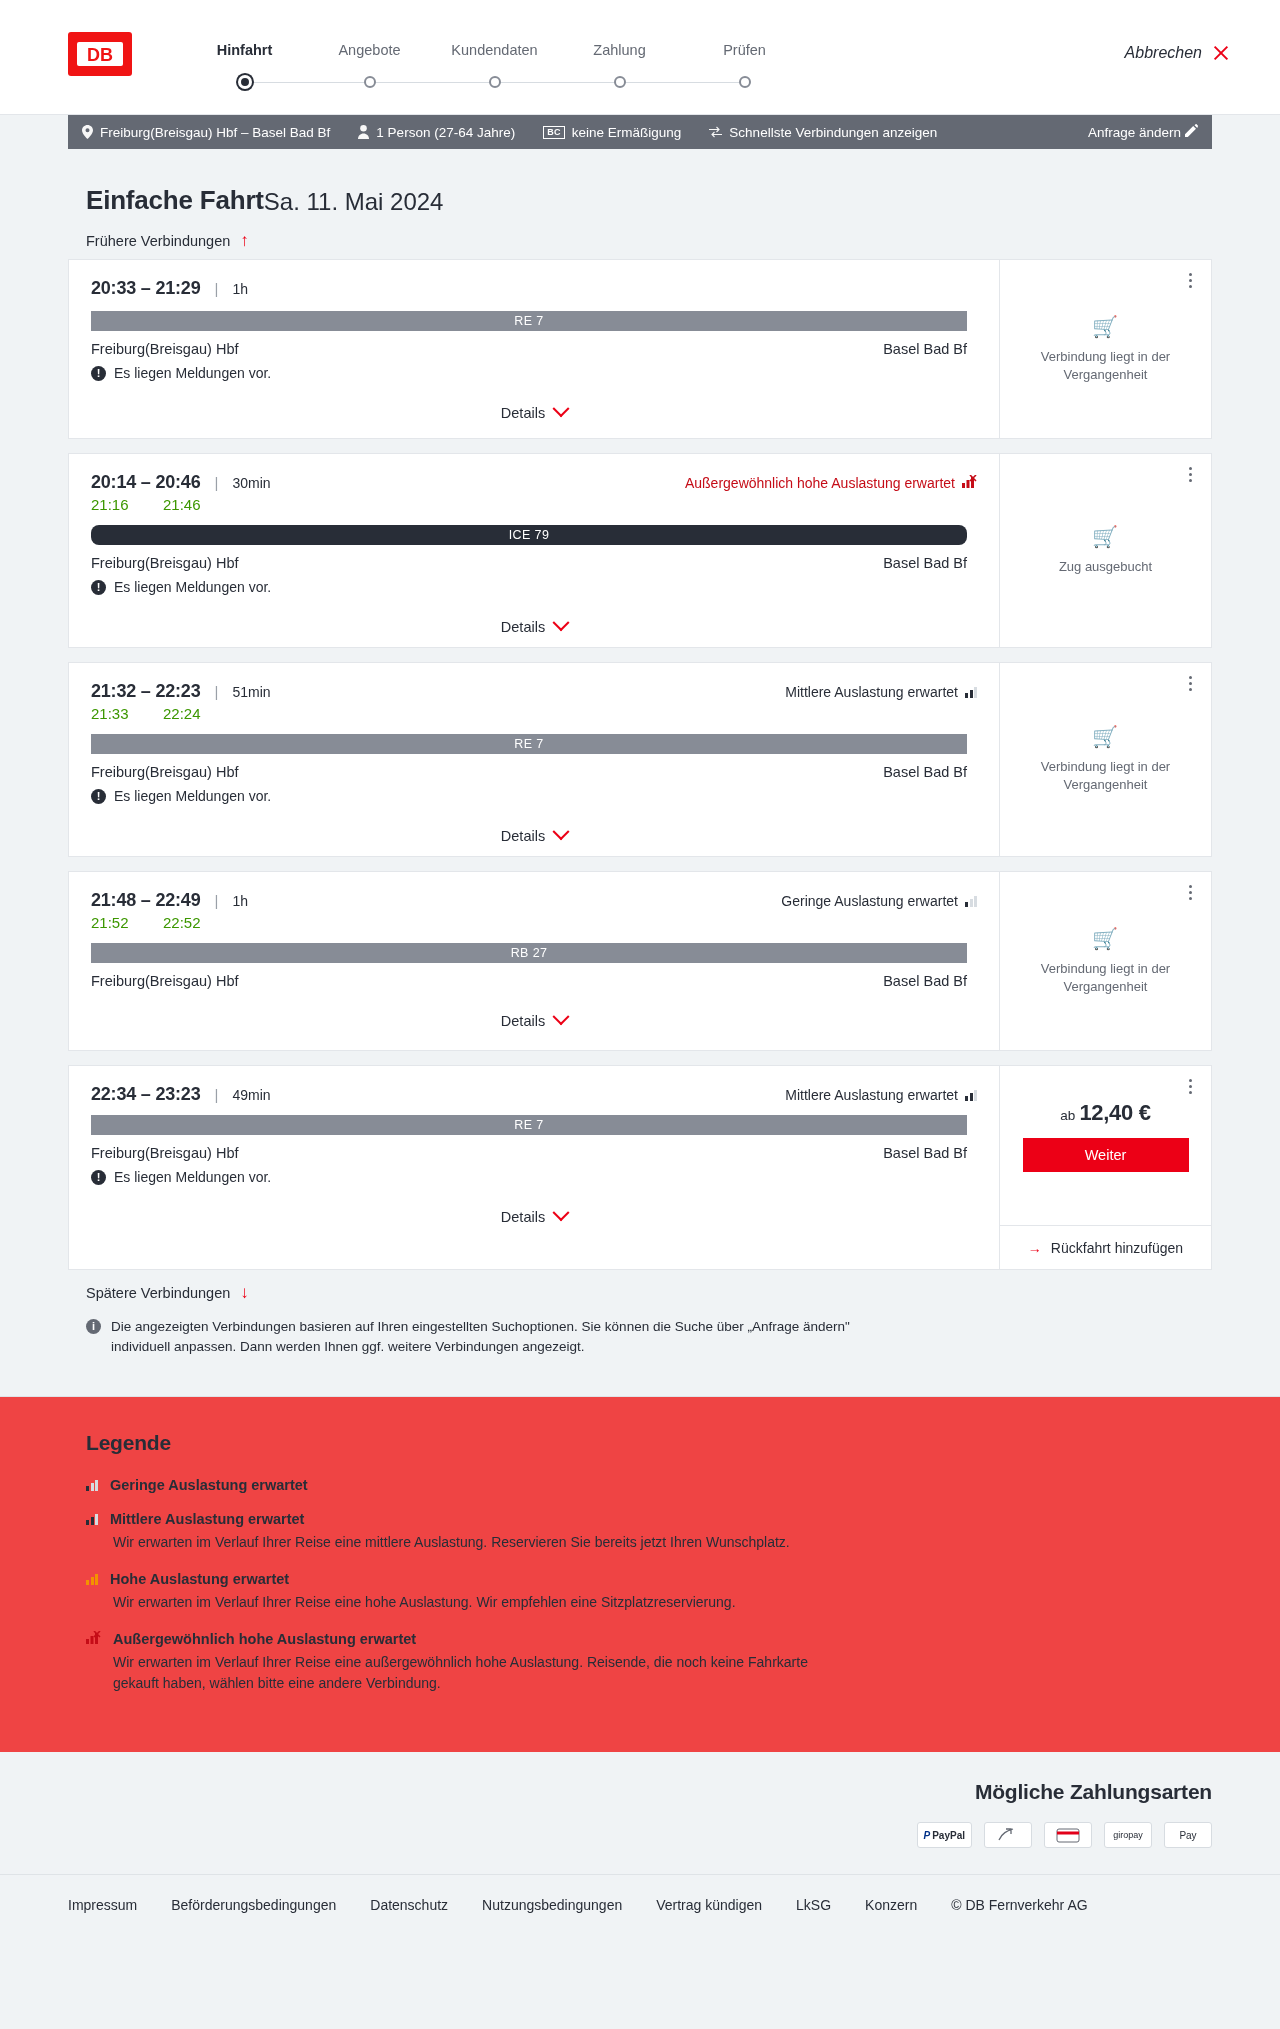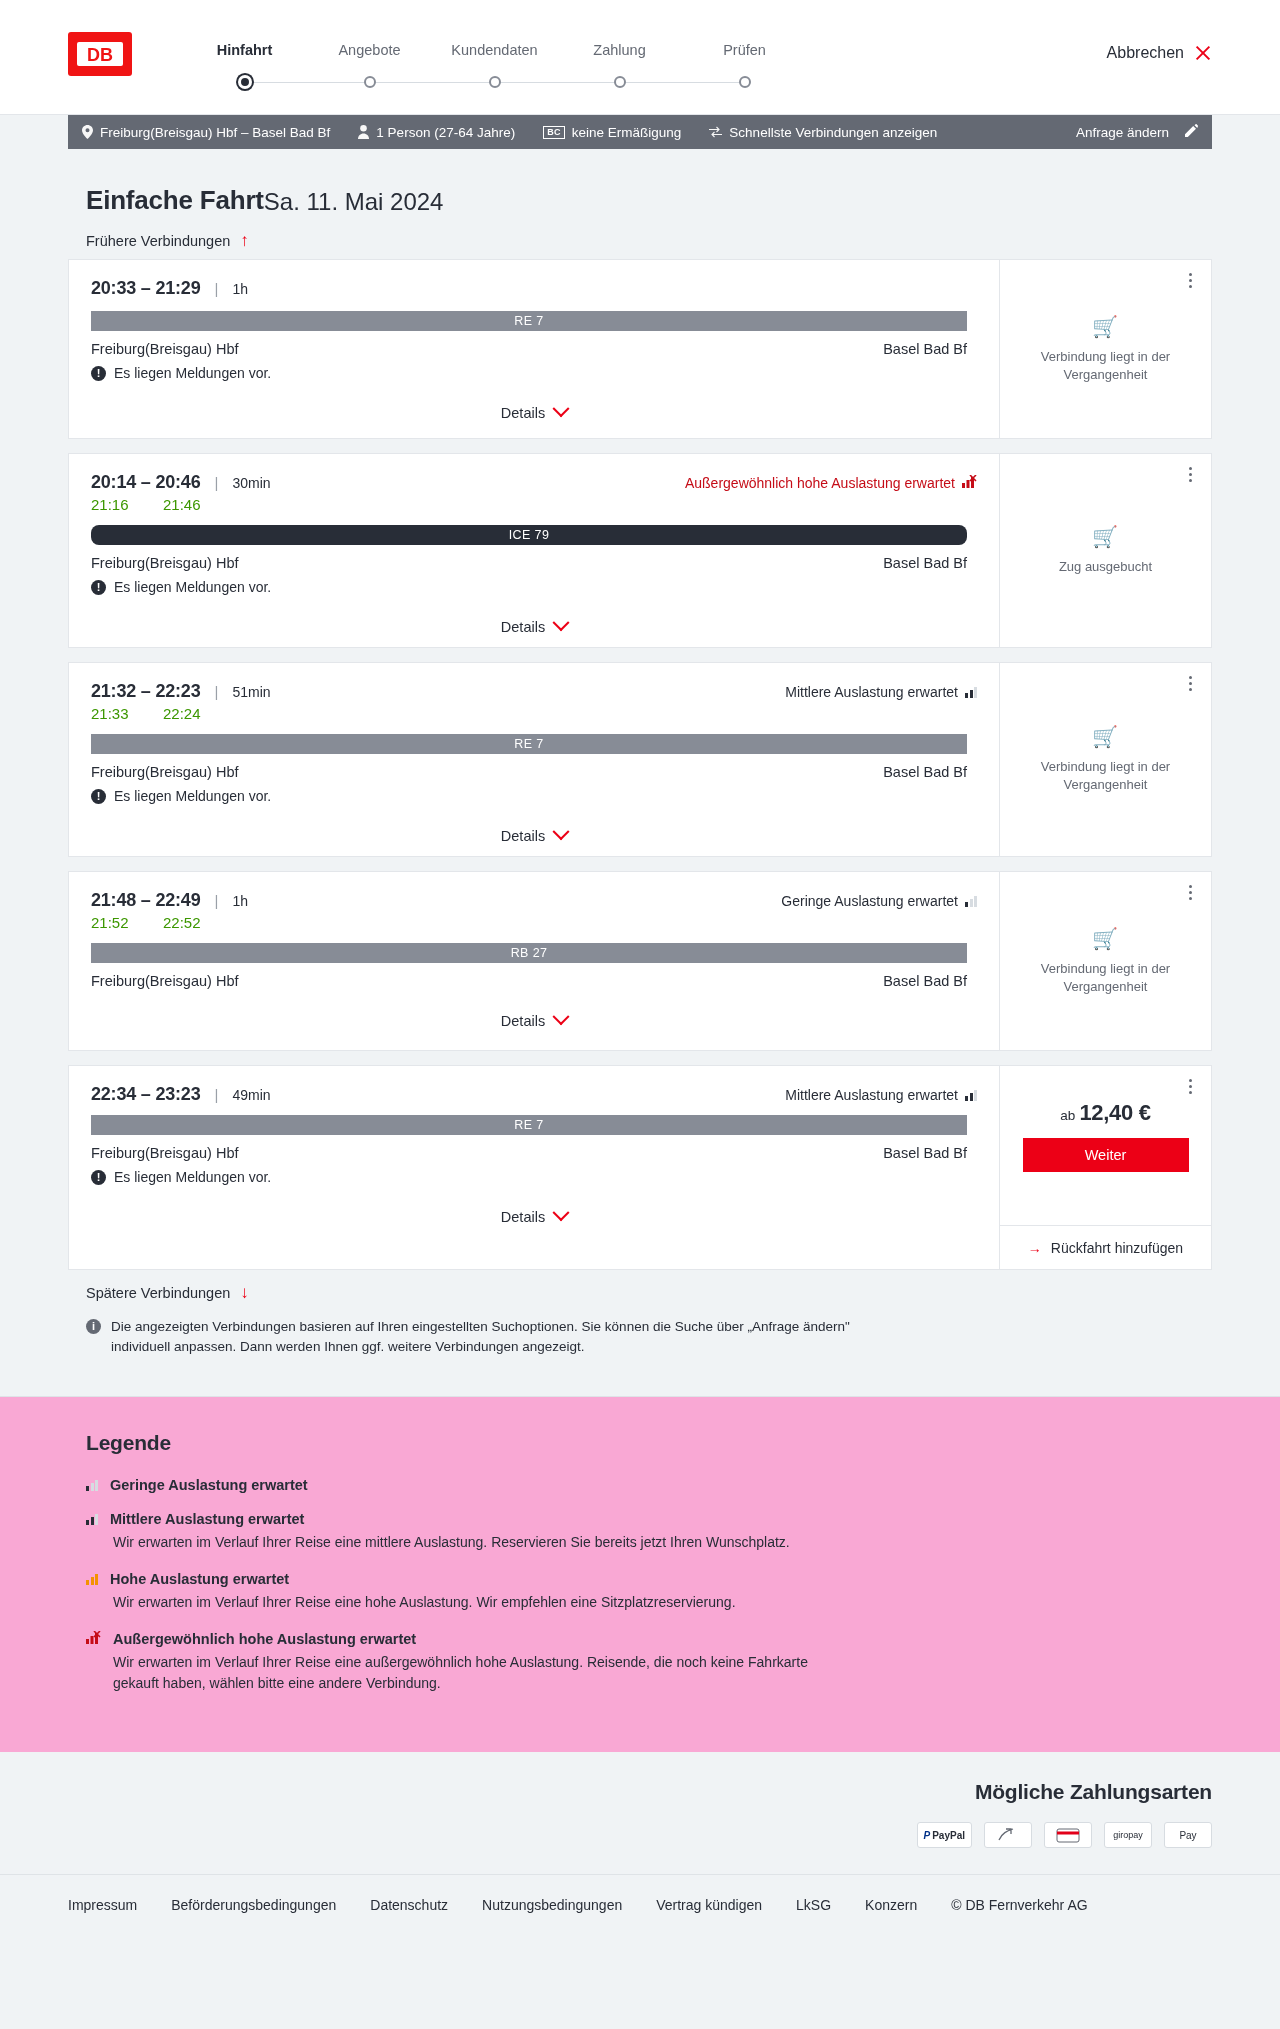--- a/index.html
+++ b/index.html
@@ -53,42 +53,42 @@
     position: absolute; top: 6px; left: 50%; margin-left: -6px;
     width: 12px; height: 12px; border-radius: 50%;
     background: #fff; border: 2px solid #878c96; z-index: 2;
   }
   .step.active .step-dot {
     border-color: #282d37; background: #282d37;
     box-shadow: 0 0 0 3px #fff, 0 0 0 5px #282d37;
     width: 8px; height: 8px; margin-left:-4px; top: 8px;
   }
   .cancel {
-    position: absolute; right: 28px; top: 36px;
+    position: absolute; right: 10px; top: 36px;
     display: flex; align-items: center; gap: 10px;
-    color: #282d37; font-size: 16px; cursor: pointer;
+    color: #282d37; font-size: 16px; cursor: pointer; font-style: italic;
   }
   .x-icon { width: 18px; height: 18px; position: relative; display:inline-block; }
   .x-icon:before, .x-icon:after {
     content:""; position:absolute; left:0; top:8px; width:18px; height:2px; background:#ec0016;
   }
   .x-icon:before { transform: rotate(45deg); }
   .x-icon:after { transform: rotate(-45deg); }
 
   
   .summary-wrap { width: 1200px; margin: 0 auto; padding: 0 28px; }
   .summary {
     background: #646973; color: #fff; height: 34px;
     display: flex; align-items: center; font-size: 13.5px;
     padding: 0 14px; gap: 0;
   }
   .summary-item { display: flex; align-items: center; gap: 7px; padding: 0 14px 0 0; margin-right: 14px; }
   .summary-item .sico { opacity: .95; display:inline-flex; }
   .summary-spacer { flex: 1; }
-  .summary-edit { display:flex; align-items:center; gap:16px; cursor: pointer; }
+  .summary-edit { display:flex; align-items:center; gap:4px; cursor: pointer; }
   .bc-badge {
     border: 1px solid #fff; font-size: 9px; padding: 1px 3px; line-height: 1;
     letter-spacing: .3px; font-weight: bold;
   }
 
   
   .main { width: 1200px; margin: 0 auto; padding: 0 28px 40px 28px; }
   .title-row { display:flex; align-items: flex-end; gap: 0; margin: 36px 0 0 18px; }
   .title-main { font-size: 26px; font-weight: bold; letter-spacing: -.2px; }
   .title-date { font-size: 24px; font-weight: normal; }
@@ -179,21 +179,21 @@
   .infonote {
     display:flex; gap: 10px; margin: 16px 0 0 18px; max-width: 780px;
     font-size: 13.5px; color: #282d37; line-height: 1.45;
   }
   .i-icon {
     width: 15px; height: 15px; border-radius:50%; background:#646973; color:#fff;
     font-size: 11px; line-height:15px; text-align:center; font-weight:bold; flex:none; margin-top:2px;
   }
 
   
-  .legend-wrap { background: #f9a8d4; border-top: 1px solid #dfe3e7; padding: 34px 0 40px 0; }
+  .legend-wrap { background: #ef4444; border-top: 1px solid #dfe3e7; padding: 34px 0 40px 0; }
   .legend { width: 1200px; margin: 0 auto; padding: 0 28px 0 46px; }
   .legend h2 { font-size: 21px; margin: 0 0 22px 0; font-weight: bold; letter-spacing:-.2px; }
   .legend-item { margin-bottom: 18px; }
   .legend-head { display:flex; align-items:center; gap: 12px; font-weight: bold; font-size: 14.5px; }
   .legend-desc { font-size: 14px; margin: 5px 0 0 27px; line-height: 1.5; color: #282d37; max-width: 720px; }
 
   
   .pay-wrap { background: #f0f3f5; padding: 28px 0 26px 0; }
   .pay { width: 1200px; margin: 0 auto; padding: 0 28px; text-align: right; }
   .pay h3 { font-size: 21px; margin: 0 0 18px 0; font-weight: bold; letter-spacing:-.2px; }

